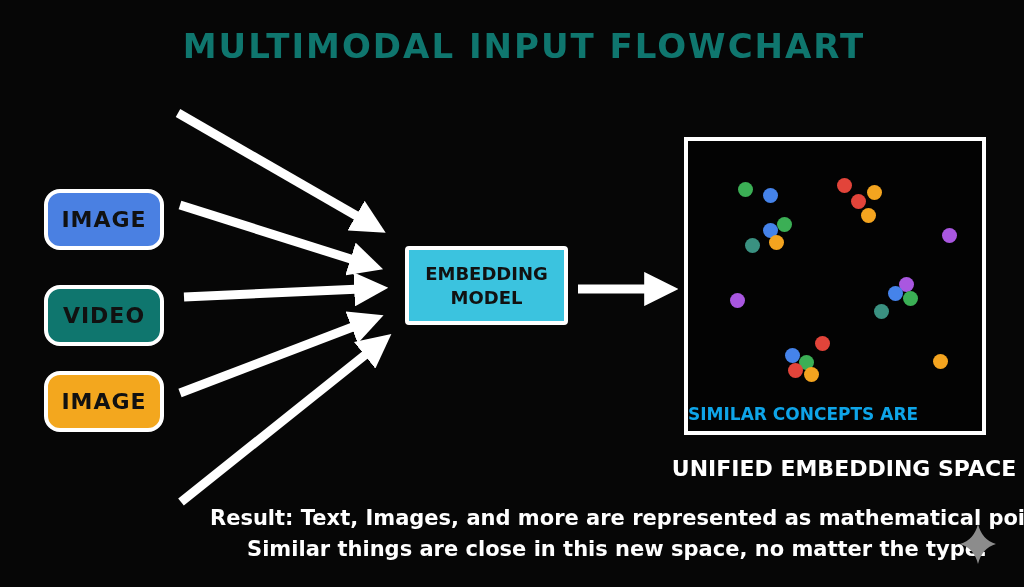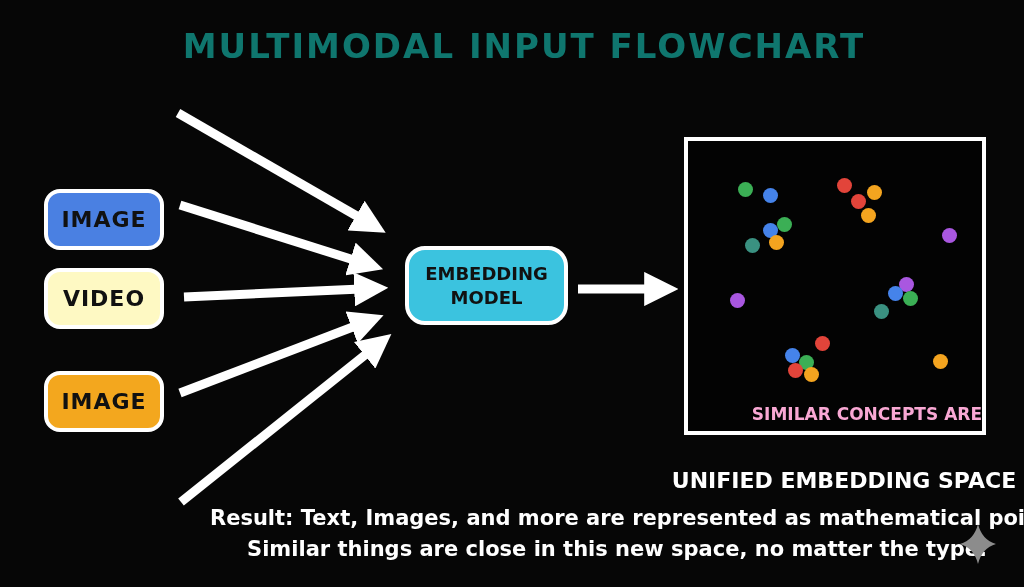--- a/index.html
+++ b/index.html
@@ -39,21 +39,21 @@
     font-weight: bold;
     letter-spacing: 1px;
   }
   .model-box {
     position: absolute;
     left: 405px;
     top: 246px;
     width: 163px;
     height: 79px;
     border: 4px solid #fff;
-    border-radius: 20px;
+    border-radius: 4px;
     display: flex;
     align-items: center;
     justify-content: center;
     text-align: center;
     color: #111;
     font-size: 18px;
     font-weight: bold;
     line-height: 24px;
     padding: 0 10px;
   }
@@ -70,38 +70,37 @@
     position: absolute;
     width: 15px;
     height: 15px;
     border-radius: 50%;
   }
   .space-caption {
     position: absolute;
     left: 0;
     bottom: 4px;
     width: 100%;
-    text-align: right;
-    color: #f9a8d4;
+    text-align: left;
+    color: #0ea5e9;
     font-size: 17px;
     font-weight: bold;
     line-height: 25px;
     white-space: nowrap;
   }
   .space-label {
     position: absolute;
     top: 456px;
     left: 664px;
     width: 360px;
     text-align: center;
     color: #fff;
     font-size: 22px;
     font-weight: bold;
     white-space: nowrap;
-    margin-top: 12px;
   }
   .result-text {
     position: absolute;
     top: 503px;
     left: 210px;
     width: 814px;
     text-align: center;
     color: #fff;
     font-size: 21px;
     font-weight: bold;
@@ -125,21 +124,21 @@
 </head>
 <body>
 
 <div class="canvas">
 
   <div class="title">MULTIMODAL INPUT FLOWCHART</div>
 
   <div class="input-box" style="background: rgb(74, 128, 226); top: 177px; margin-top: 12px;">
     <span>IMAGE</span>
   </div>
-  <div class="input-box" style="background: #fef9c3; top: 268px;">
+  <div class="input-box" style="background: #0f766e; top: 285px;">
     <span>VIDEO</span>
   </div>
   <div class="input-box" style="background: rgb(243, 167, 30); top: 371px;">
     <span>IMAGE</span>
   </div>
 
   <svg class="arrow-layer" viewBox="0 0 1024 587" xmlns="http://www.w3.org/2000/svg">
     <defs>
       <marker id="ah" viewBox="0 0 10 10" refX="2" refY="5" markerWidth="3.8" markerHeight="3.8" orient="auto-start-reverse">
         <path d="M 0 0 L 10 5 L 0 10 z" fill="#ffffff"></path>

